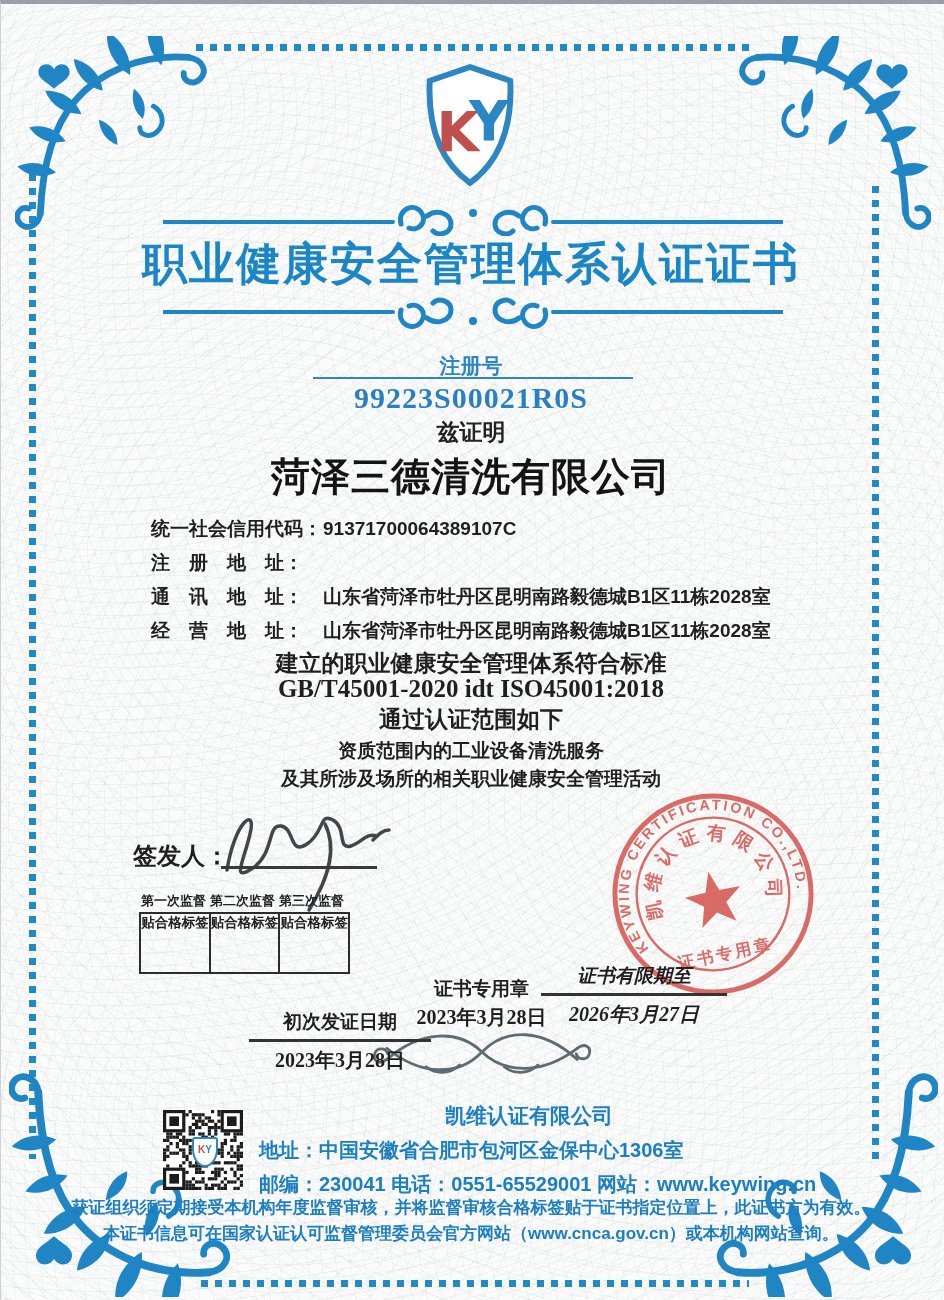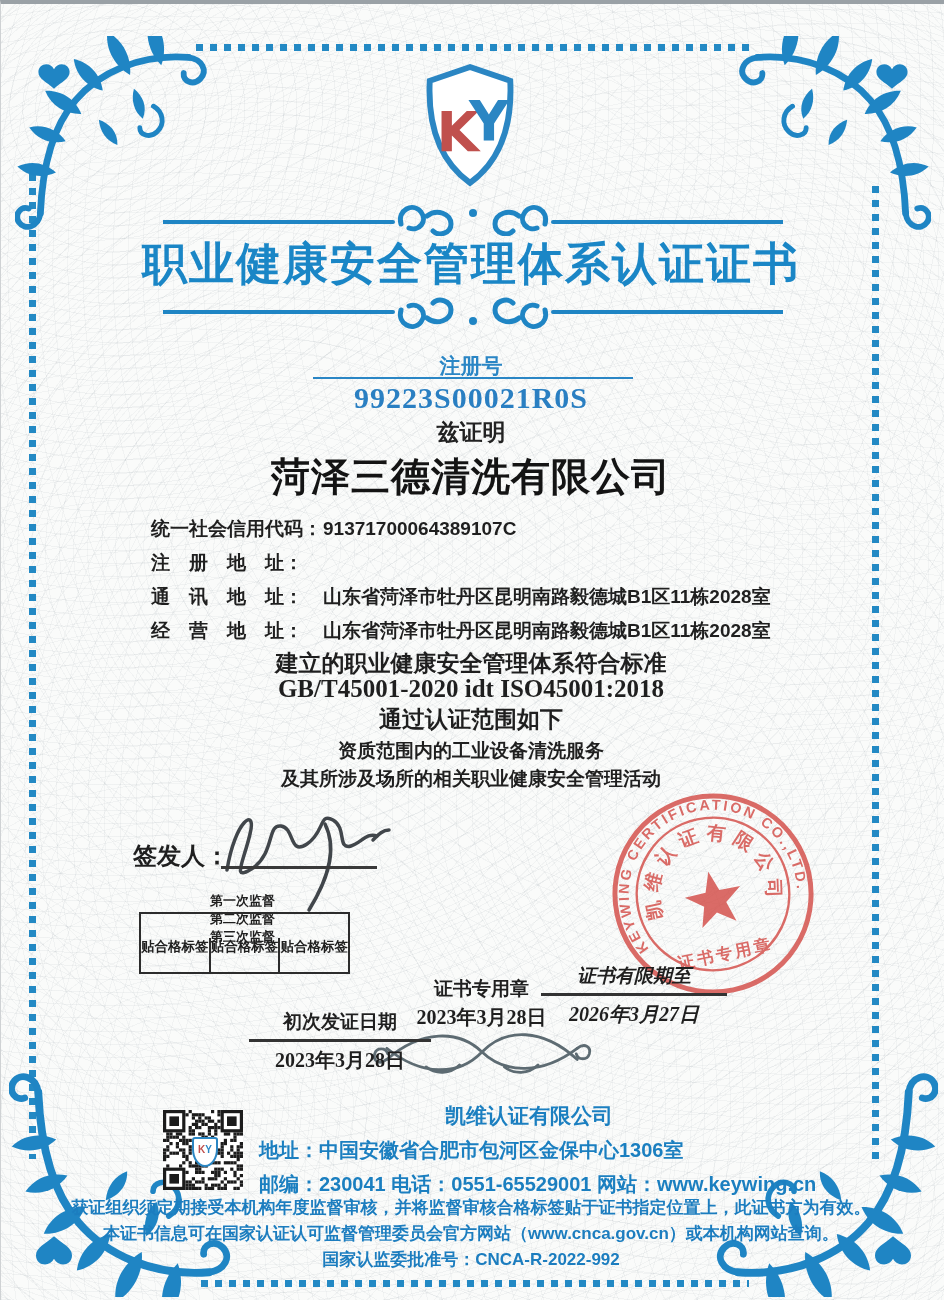--- a/index.html
+++ b/index.html
@@ -37,24 +37,24 @@
   .info-row{display:flex; height:34px; align-items:center;}
   .info-label{flex:0 0 172px; font-size:19px; font-weight:bold; white-space:nowrap;}
   .info-value{font-size:19px; font-weight:bold; white-space:nowrap;}
   .std1,.std3{font-size:23px; font-weight:800;}
   .std2{font-size:25px; font-weight:800; font-family:"Liberation Serif",serif;}
   .scope{font-size:19px; font-weight:bold;}
   
   .sig-label{font-size:24px; font-weight:800; font-family:"Liberation Serif",serif;}
   .sig-line{height:3px; background:#3a3a3a;}
   
-  .sup-headers{display:flex; width:207px;flex-direction:column;}
+  .sup-headers{display:flex; width:207px;}
   .sup-headers span{flex:1; text-align:center; font-size:13px; font-weight:bold;}
   .sup-table{display:flex; width:207px; height:58px; border:2px solid #2c2c2c;}
-  .sup-cell{flex:1; border-right:2px solid #2c2c2c; font-size:13.5px; font-weight:bold; text-align:center; box-sizing:border-box;margin-top:24px;}
+  .sup-cell{flex:1; border-right:2px solid #2c2c2c; font-size:13.5px; font-weight:bold; text-align:right; box-sizing:border-box;}
   .sup-cell:last-child{border-right:none;}
   
   .date-label{font-size:19px; font-weight:800;}
   .date-value{font-size:20px; font-weight:800; font-family:"Liberation Serif",serif;}
   .date-rule{height:2.5px; background:#333; margin:4px 0 5px 0;}
   
   .issuer{color:#1b7fc0; font-weight:800;}
   .issuer .name{font-size:21px; text-align:center;}
   .issuer .line{font-size:20px; margin-top:7px; white-space:nowrap;}
   
@@ -493,15 +493,14 @@
   </div>
 
   <div class="abs issuer" style="left:258px; top:1098px; width:540px;">
     <div class="name">凯维认证有限公司</div>
     <div class="line">地址：中国安徽省合肥市包河区金保中心1306室</div>
     <div class="line">邮编：230041 电话：0551-65529001 网站：www.keywing.cn</div>
   </div>
 
   <div class="abs center footer-line" style="top:1192px;">获证组织须定期接受本机构年度监督审核，并将监督审核合格标签贴于证书指定位置上，此证书方为有效。</div>
   <div class="abs center footer-line" style="top:1218px;">本证书信息可在国家认证认可监督管理委员会官方网站（www.cnca.gov.cn）或本机构网站查询。</div>
-  <div class="abs center footer-line" style="top:1244px;">国家认监委批准号：CNCA-R-2022-992</div>
 
 </div>
 
 </body></html>

